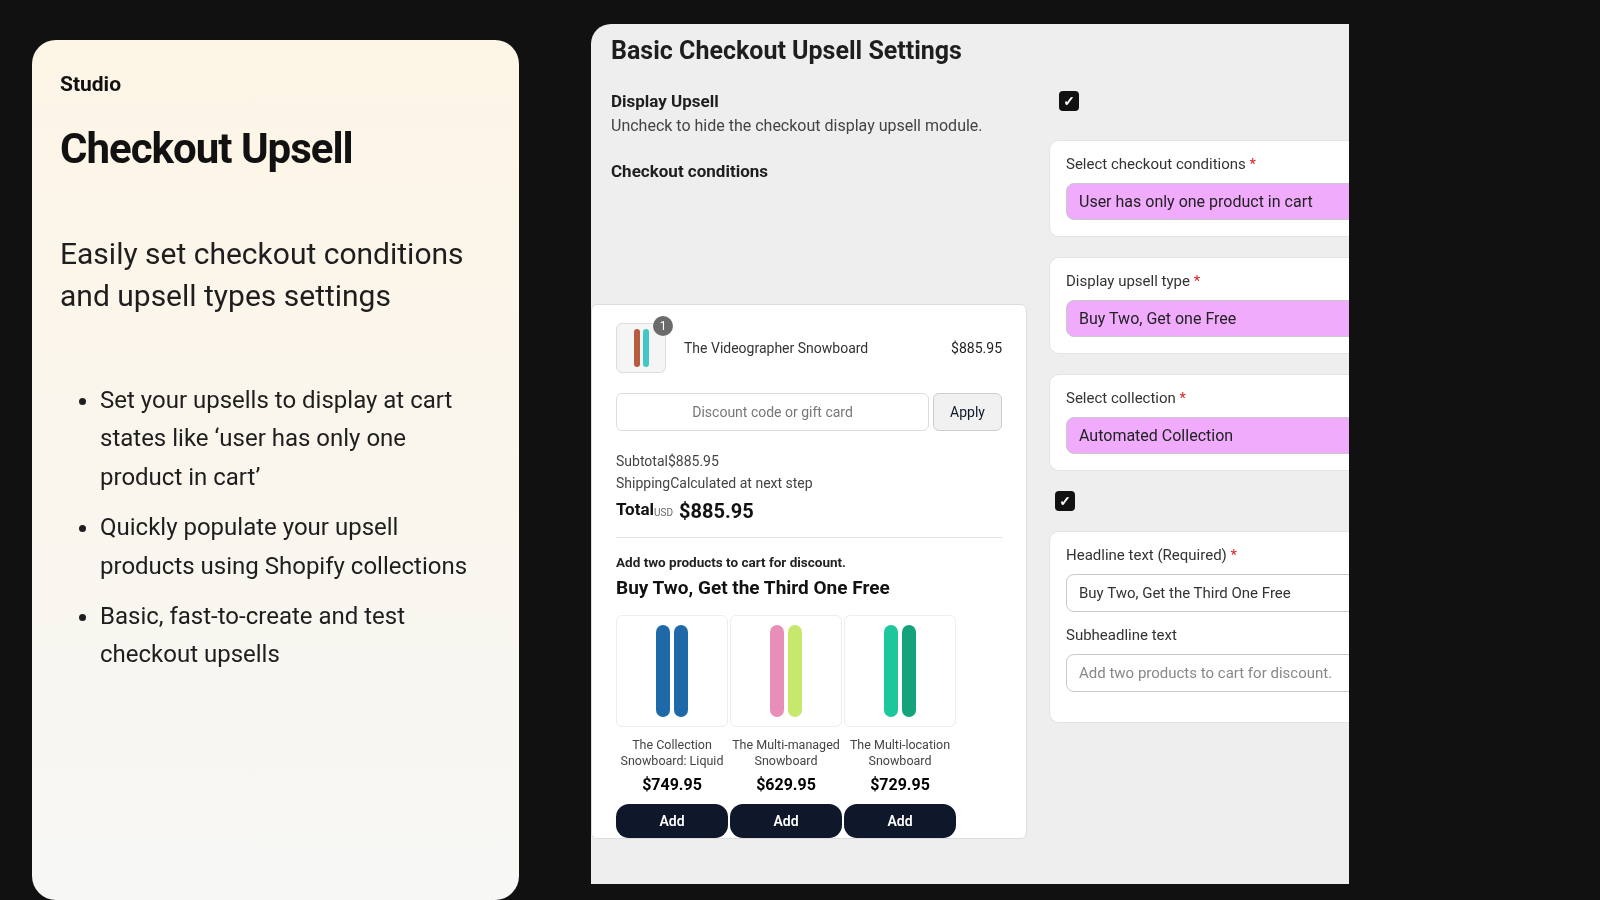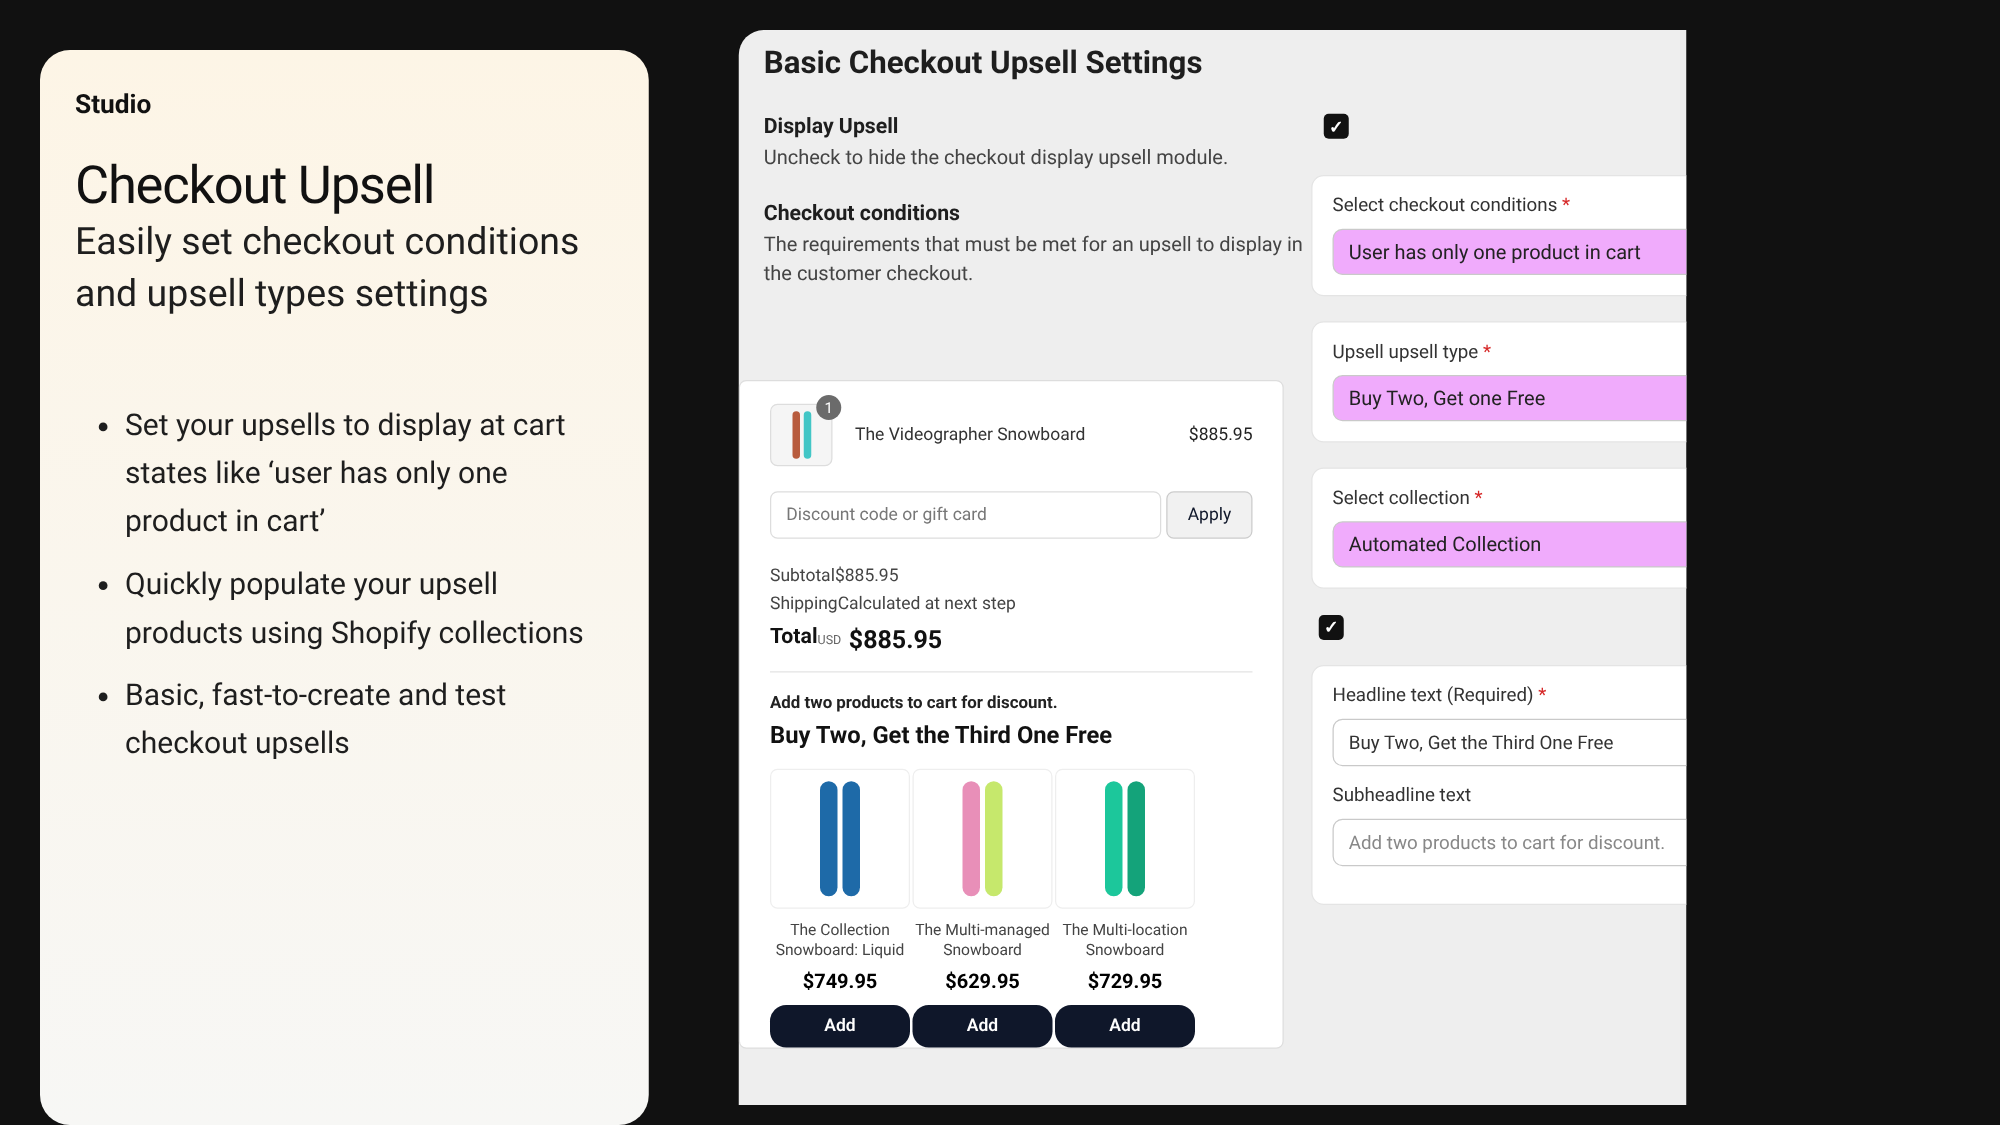--- a/index.html
+++ b/index.html
@@ -21,22 +21,23 @@
     padding: 32px 32px 32px 28px;
   }
   .brand {
     font-size: 21px;
     font-weight: 700;
     color: #111;
     margin-bottom: 28px;
   }
   .left-title {
     font-size: 42px;
-    font-weight: 400;
+    font-weight: 700;
     color: #111;
+    margin-bottom: 60px;
     letter-spacing: -1px;
   }
   .left-subtitle {
     font-size: 30px;
     font-weight: 400;
     color: #1e1e1e;
     line-height: 1.4;
     margin-bottom: 64px;
   }
   .left-list {
@@ -157,21 +158,21 @@
   }
   .cart-thumb .board { width: 6px; height: 38px; border-radius: 3px; }
   .qty-badge {
     position: absolute; top: -8px; right: -8px;
     width: 20px; height: 20px; border-radius: 50%;
     background: #6b6b6b; color: #fff; font-size: 12px;
     display: flex; align-items: center; justify-content: center;
   }
   .cart-name { font-size: 14px; color: #333; flex: 1; margin-left: 18px; }
   .cart-price { font-size: 14px; color: #222; }
-  .discount-row { display: flex; gap: 4px; margin-bottom: 22px; }
+  .discount-row { display: flex; gap: 4px; margin-bottom: 22px; text-align: center; }
   .discount-input {
     flex: 1; border: 1px solid #ddd; border-radius: 6px;
     padding: 10px 12px; font-size: 14px; color: #777; background:#fff;
   }
   .apply-btn {
     border: 1px solid #ccc; border-radius: 6px; background: #f1f1f1;
     padding: 10px 16px; font-size: 14px; color: #0f172a;
   }
   .tot-row { display: flex; font-size: 14px; color: #444; margin-bottom: 6px; }
   .tot-row.big .lbl { font-size: 17px; font-weight: 700; color: #111; }
@@ -220,21 +221,20 @@
       <div class="setting-help">Uncheck to hide the checkout display upsell module.</div>
     </div>
     <div class="checkbox-sq">
       <span>✓</span>
     </div>
   </div>
 
   <div class="setting-row">
     <div class="setting-left-col">
       <div class="setting-label">Checkout conditions</div>
-      <div class="setting-help">The requirements that must be met for an upsell to display in the customer checkout.</div>
     </div>
   </div>
 
   <div class="preview">
     <div class="cart-line">
       <div class="cart-thumb">
         <div class="board" style="background:#b85c3e"></div>
         <div class="board" style="background:#42c6c6"></div>
         <div class="qty-badge">1</div>
       </div>
@@ -301,21 +301,21 @@
       <div class="select-box">
         <span>User has only one product in cart</span>
         <span class="chevrons">
             <span>▴</span>
             <span>▾</span>
           </span>
       </div>
     </div>
 
     <div class="form-card">
-      <div class="form-label"><span>Upsell upsell type</span> <span class="req">*</span></div>
+      <div class="form-label"><span>Display upsell type</span> <span class="req">*</span></div>
       <div class="select-box">
         <span>Buy Two, Get one Free</span>
         <span class="chevrons">
             <span>▴</span>
             <span>▾</span>
           </span>
       </div>
     </div>
 
     <div class="form-card">

